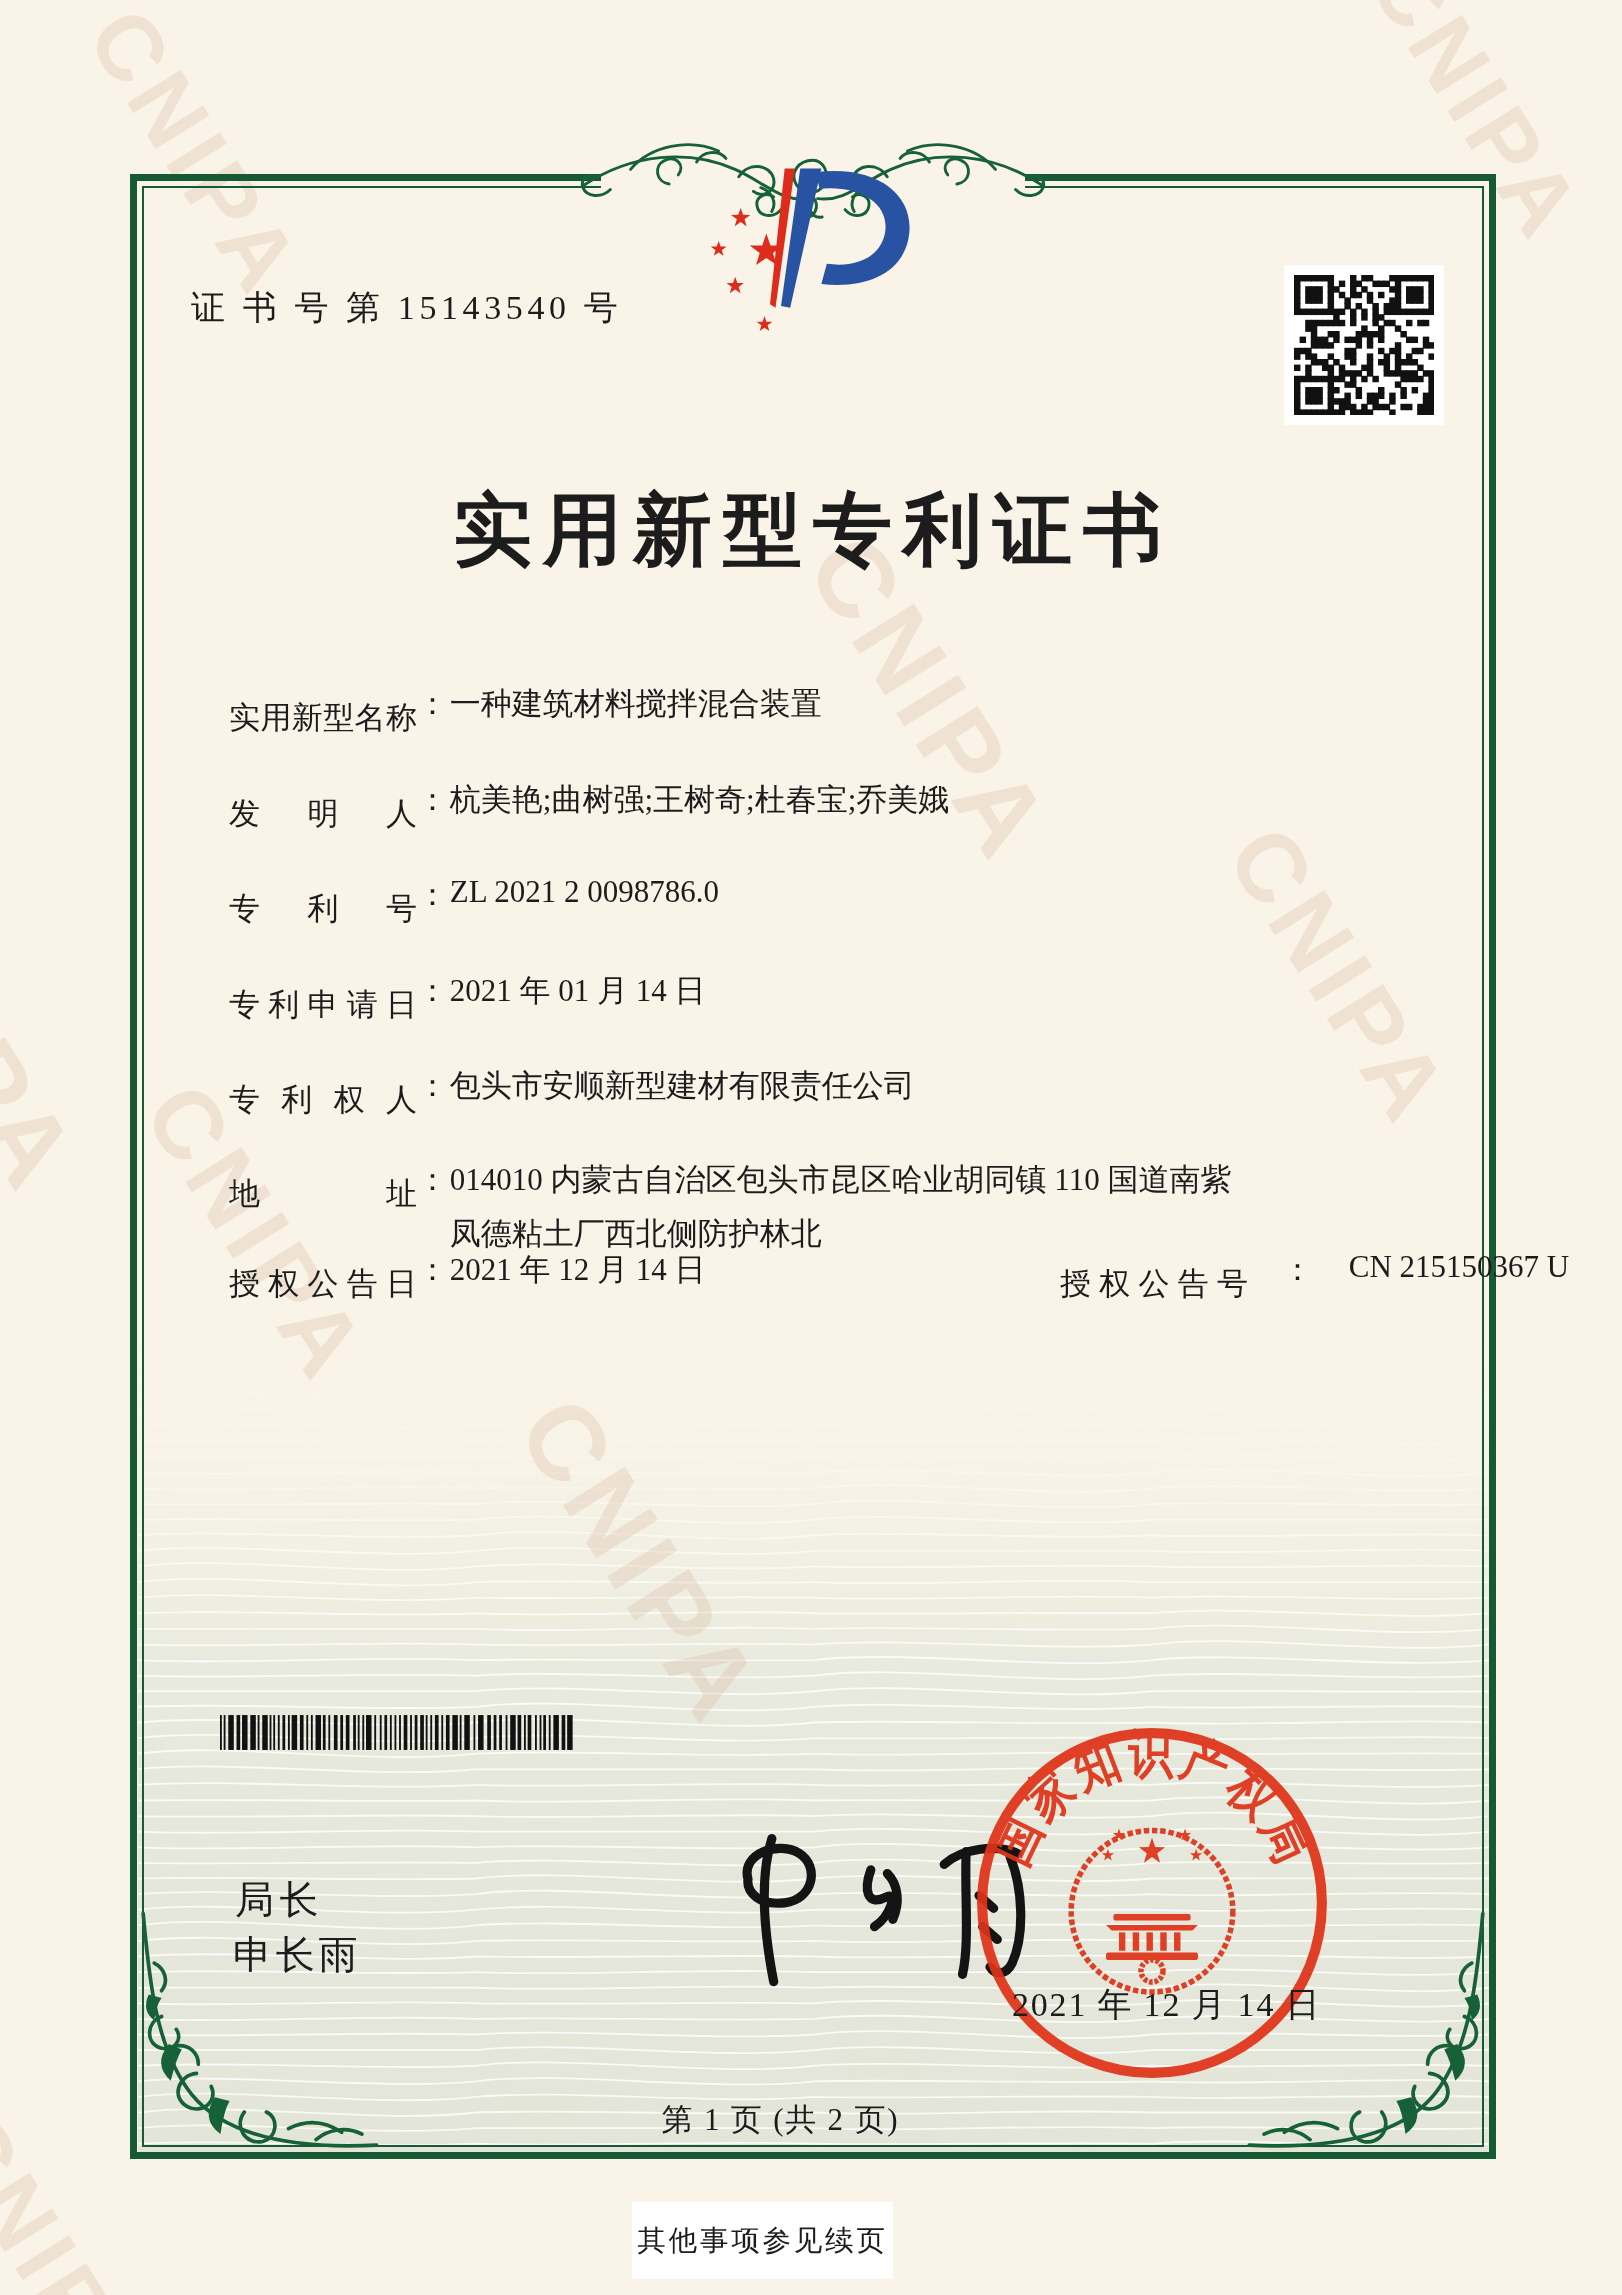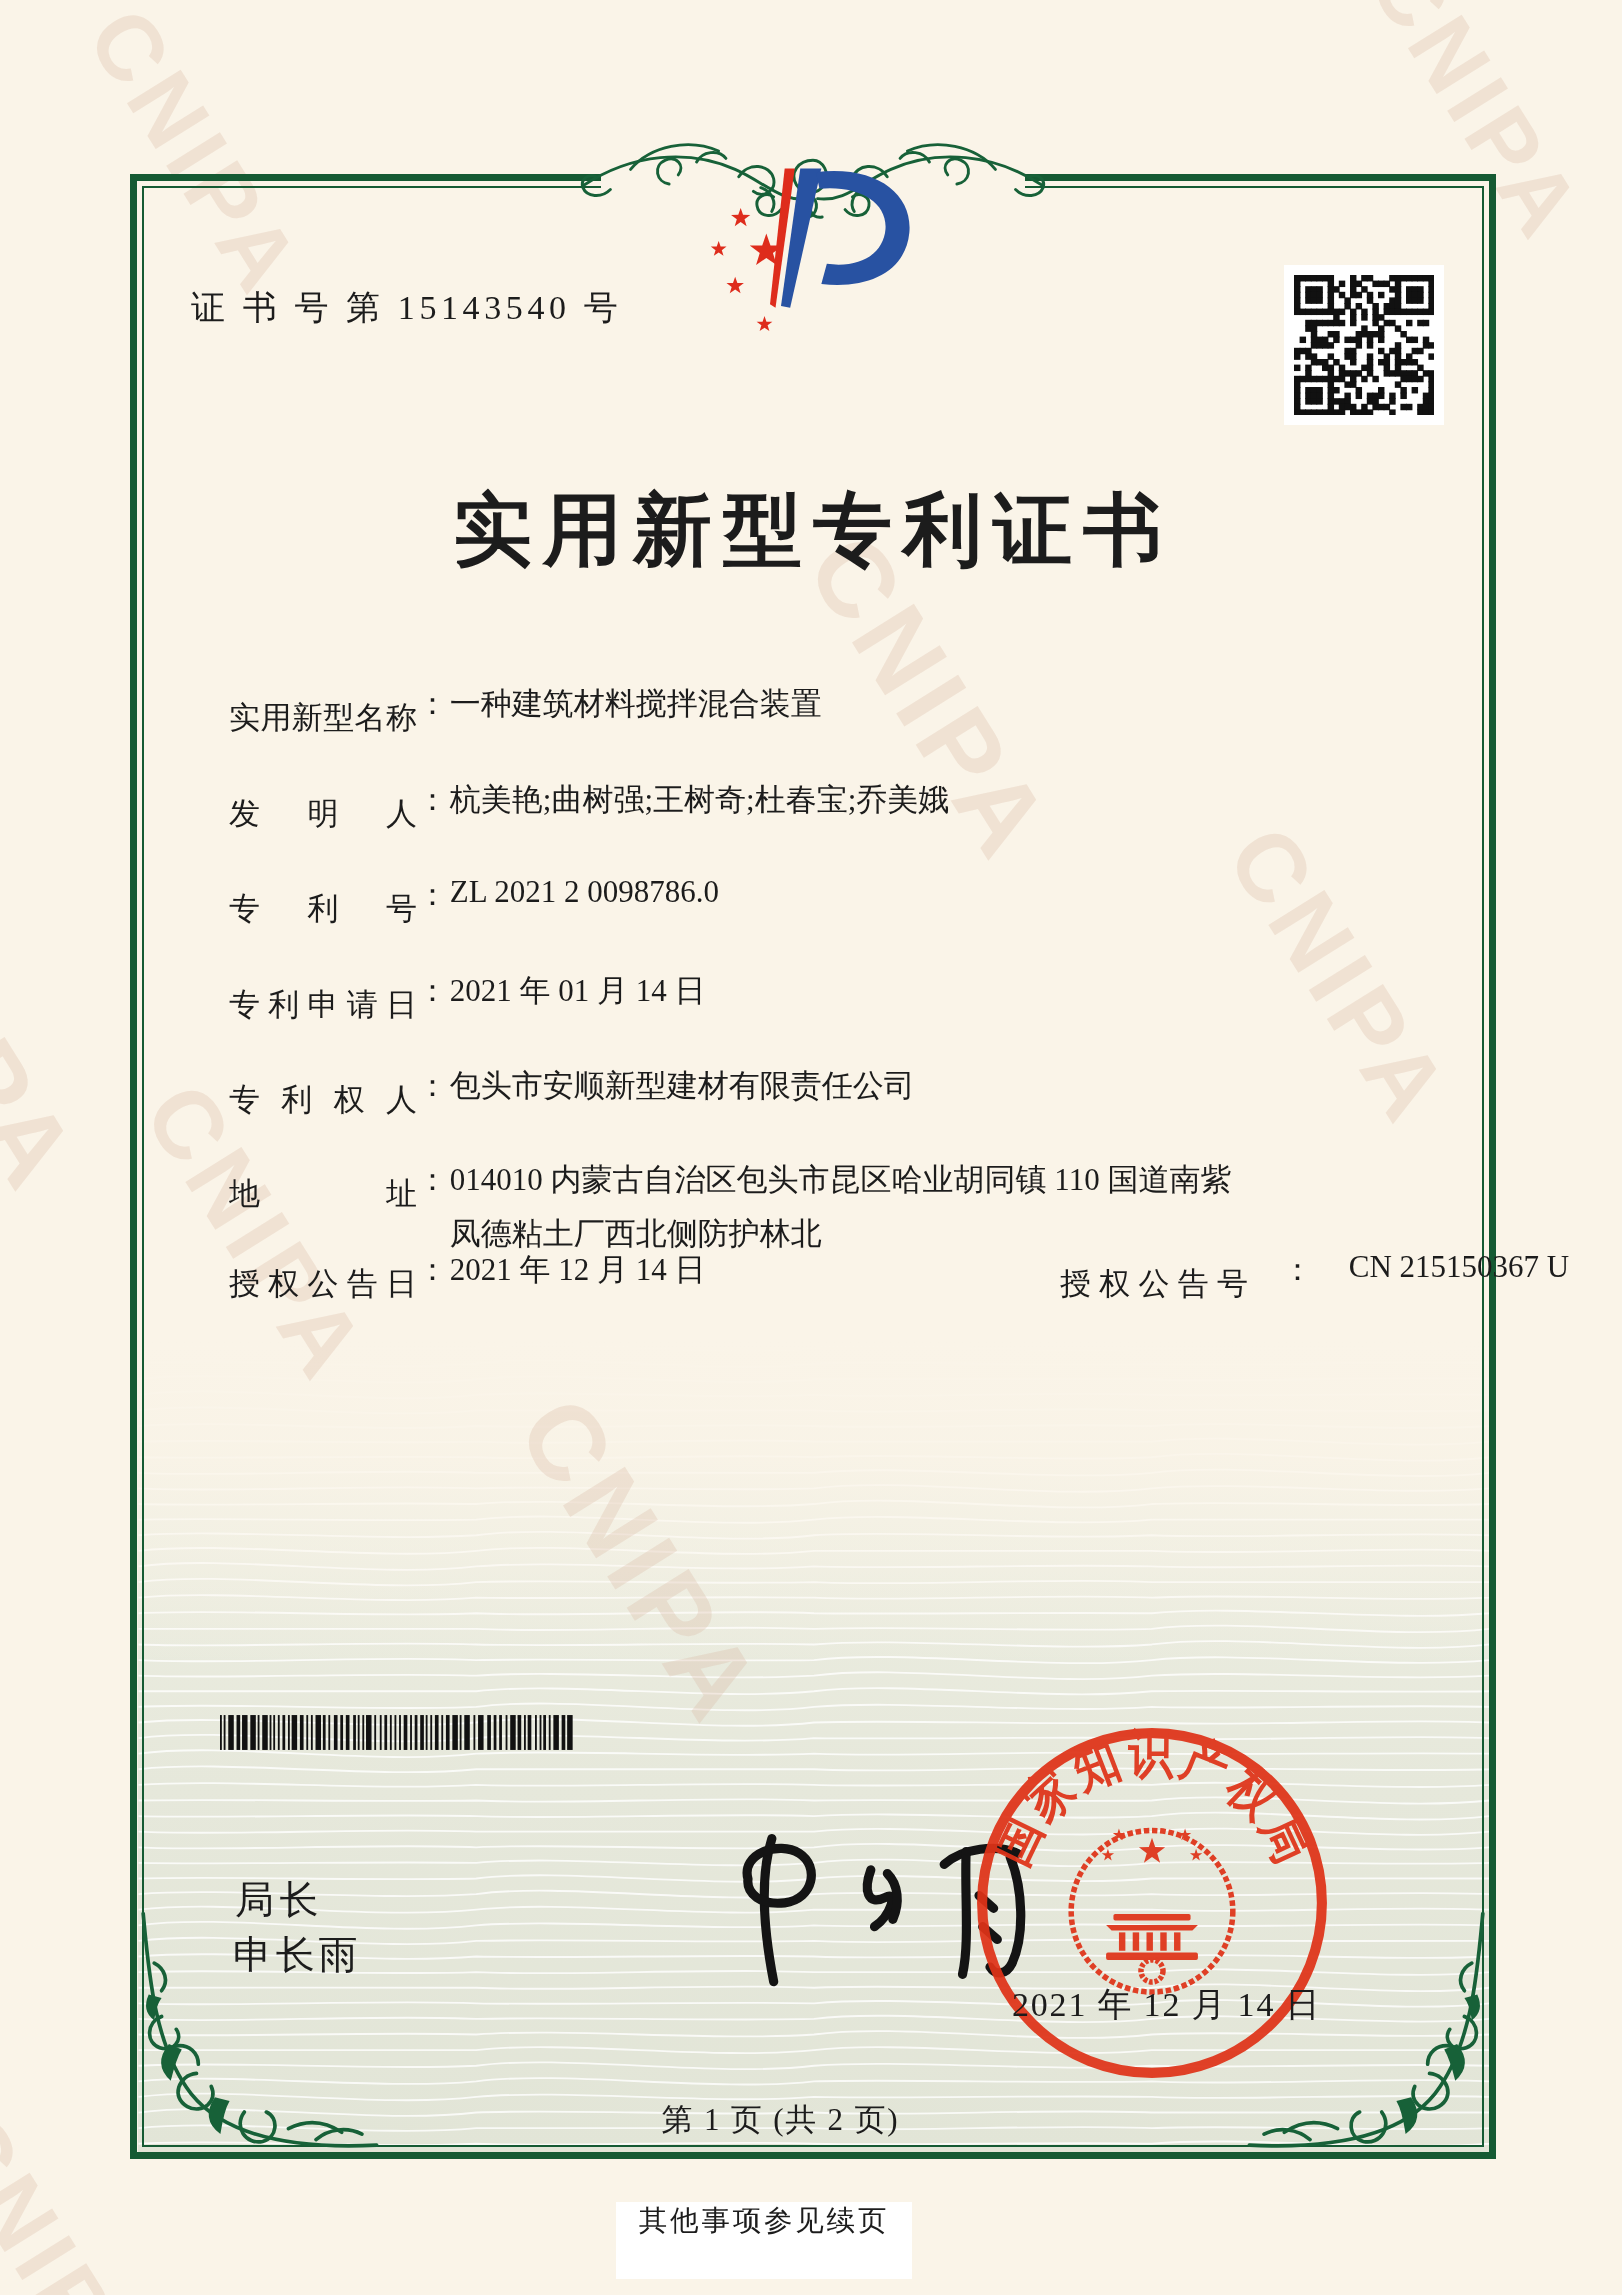--- a/index.html
+++ b/index.html
@@ -38,22 +38,22 @@
   .indent{padding-left:62px;}
   .barcode{position:absolute;left:220px;top:1715px;z-index:6;}
   .sig-title{position:absolute;left:235px;top:1873px;font-size:39px;z-index:6;
              font-family:"Liberation Sans","DejaVu Sans",sans-serif;letter-spacing:5.5px;}
   .sig-name{position:absolute;left:233px;top:1928px;font-size:39px;z-index:6;
             font-family:"Liberation Sans","DejaVu Sans",sans-serif;letter-spacing:3.7px;}
   .signature{position:absolute;left:724px;top:1802px;z-index:6;}
   .seal{position:absolute;left:972px;top:1723px;z-index:6;}
   .seal-date{position:absolute;left:1012px;top:1982px;font-size:34px;letter-spacing:1.8px;z-index:7;white-space:nowrap;}
   .page-info{position:absolute;left:514px;top:2099px;width:533px;text-align:center;font-size:31px;z-index:6;letter-spacing:1.8px;}
-  .cont-note{position:absolute;left:616px;top:2202px;width:296px;height:77px;background:#ffffff;z-index:6;
-             display:flex;align-items:flex-start;justify-content:center;font-size:28.5px;letter-spacing:2.8px;}
+  .cont-note{position:absolute;left:632px;top:2202px;width:261px;height:77px;background:#ffffff;z-index:6;
+             display:flex;align-items:center;justify-content:center;font-size:28.5px;letter-spacing:2.8px;}
   svg{display:block;}
 </style>
 </head>
 <body>
 
 <div class="page">
 
   <div class="pattern">
     <svg id="waves" width="1352" height="815" viewBox="0 0 1472 888">
         <path d="M0,12 C 95,8 260,16 368,12 C 463,-0.6720236687547363 628,24.672023668754736 736,12 C 831,3.360487653606823 996,20.639512346393175 1104,12 C 1199,14.189895432655767 1364,9.810104567344233 1472,12 C 1567,15.951091901481378 1732,8.048908098518622 1840,12" fill="none" stroke="#ffffff" stroke-width="2" opacity="0.8"></path>

